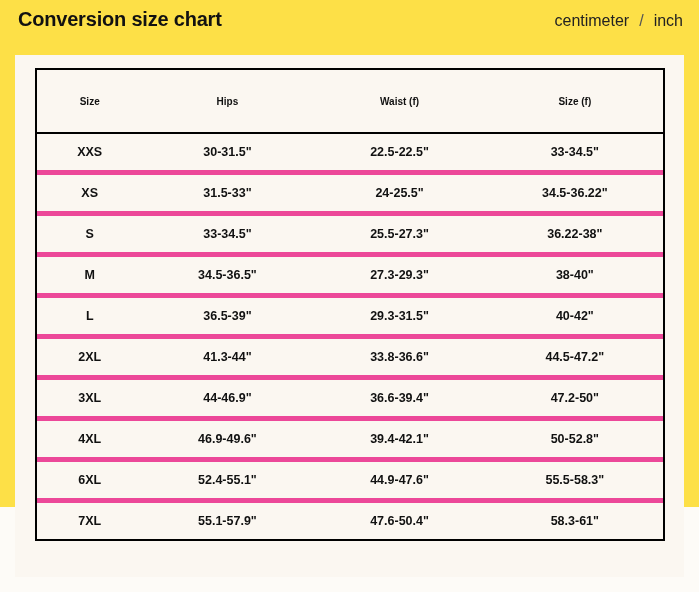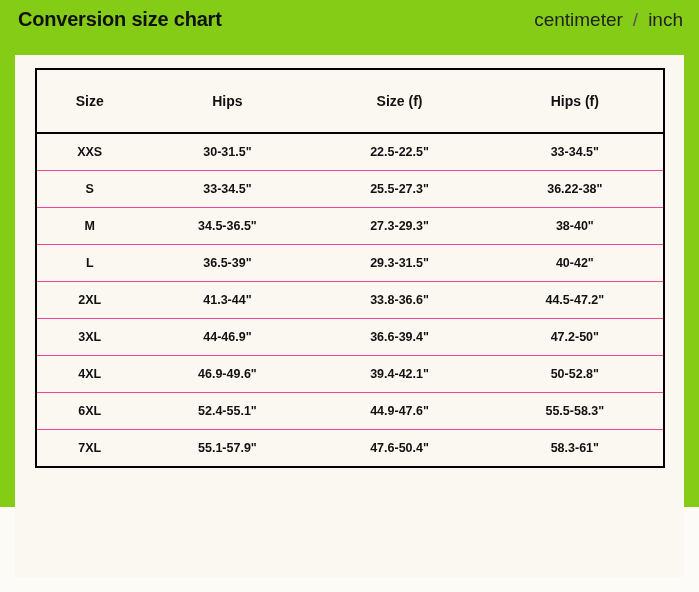--- a/index.html
+++ b/index.html
@@ -11,21 +11,21 @@
     height: 592px;
     background: #fdfbf7;
     font-family: "Liberation Sans", sans-serif;
     color: #101010;
     overflow: hidden;
   }
   .page {
     position: relative;
     width: 699px;
     height: 507px;
-    background: #84cc16;
+    background: #fde047;
     box-sizing: border-box;
   }
   .header {
     display: flex;
     align-items: baseline;
     justify-content: space-between;
     padding: 8px 16px 0 18px;
     height: 40px;
     box-sizing: border-box;
   }
@@ -33,21 +33,21 @@
     font-size: 20px;
     font-weight: bold;
     letter-spacing: -0.2px;
     color: #111111;
     white-space: nowrap;
   }
   .unit-toggle {
     display: flex;
     align-items: baseline;
     gap: 10px;
-    font-size: 19px;
+    font-size: 16px;
     color: #222222;
     white-space: nowrap;
   }
   .unit-option {
     color: #222222;
   }
   .unit-option.active {
     text-underline-offset: 3px;
   }
   .unit-sep {
@@ -78,26 +78,26 @@
   th, td {
     text-align: center;
     font-size: 12.5px;
     font-weight: bold;
     color: #111111;
     padding: 0;
     border: 0;
   }
   thead th {
     height: 62px;
-    font-size: 14px;
+    font-size: 10px;
     border-bottom: 2.5px solid #000000;
   }
   tbody td {
     height: 36px;
-    border-bottom: 1px solid #ec4899;
+    border-bottom: 5px solid #ec4899;
   }
   tbody tr:last-child td {
     border-bottom: none;
   }
   col.c-size { width: 17%; }
   col.c-bust { width: 27%; }
   col.c-waist { width: 28%; }
   col.c-hips { width: 28%; }
 </style>
 </head>
@@ -120,32 +120,38 @@
         <colgroup>
           <col class="c-size">
           <col class="c-bust">
           <col class="c-waist">
           <col class="c-hips">
         </colgroup>
         <thead>
           <tr>
             <th>Size</th>
             <th>Hips</th>
+            <th>Waist (f)</th>
             <th>Size (f)</th>
-            <th>Hips (f)</th>
           </tr>
         </thead>
         <tbody>
           <tr>
             <td>XXS</td>
             <td>30-31.5"</td>
             <td>22.5-22.5"</td>
             <td>33-34.5"</td>
           </tr>
           <tr>
+            <td>XS</td>
+            <td>31.5-33"</td>
+            <td>24-25.5"</td>
+            <td>34.5-36.22"</td>
+          </tr>
+          <tr>
             <td>S</td>
             <td>33-34.5"</td>
             <td>25.5-27.3"</td>
             <td>36.22-38"</td>
           </tr>
           <tr>
             <td>M</td>
             <td>34.5-36.5"</td>
             <td>27.3-29.3"</td>
             <td>38-40"</td>

